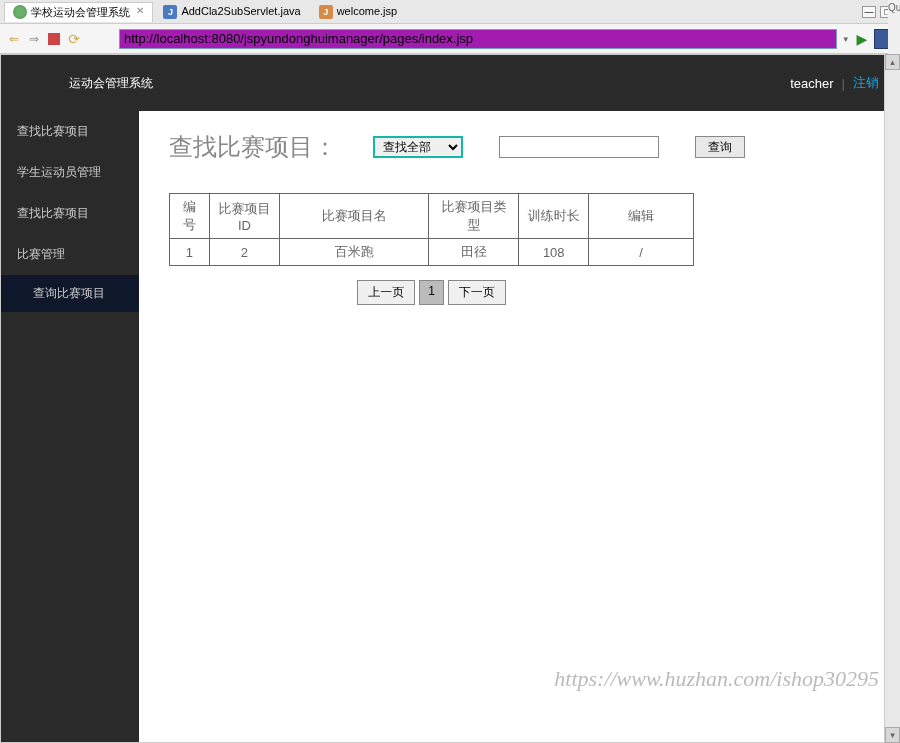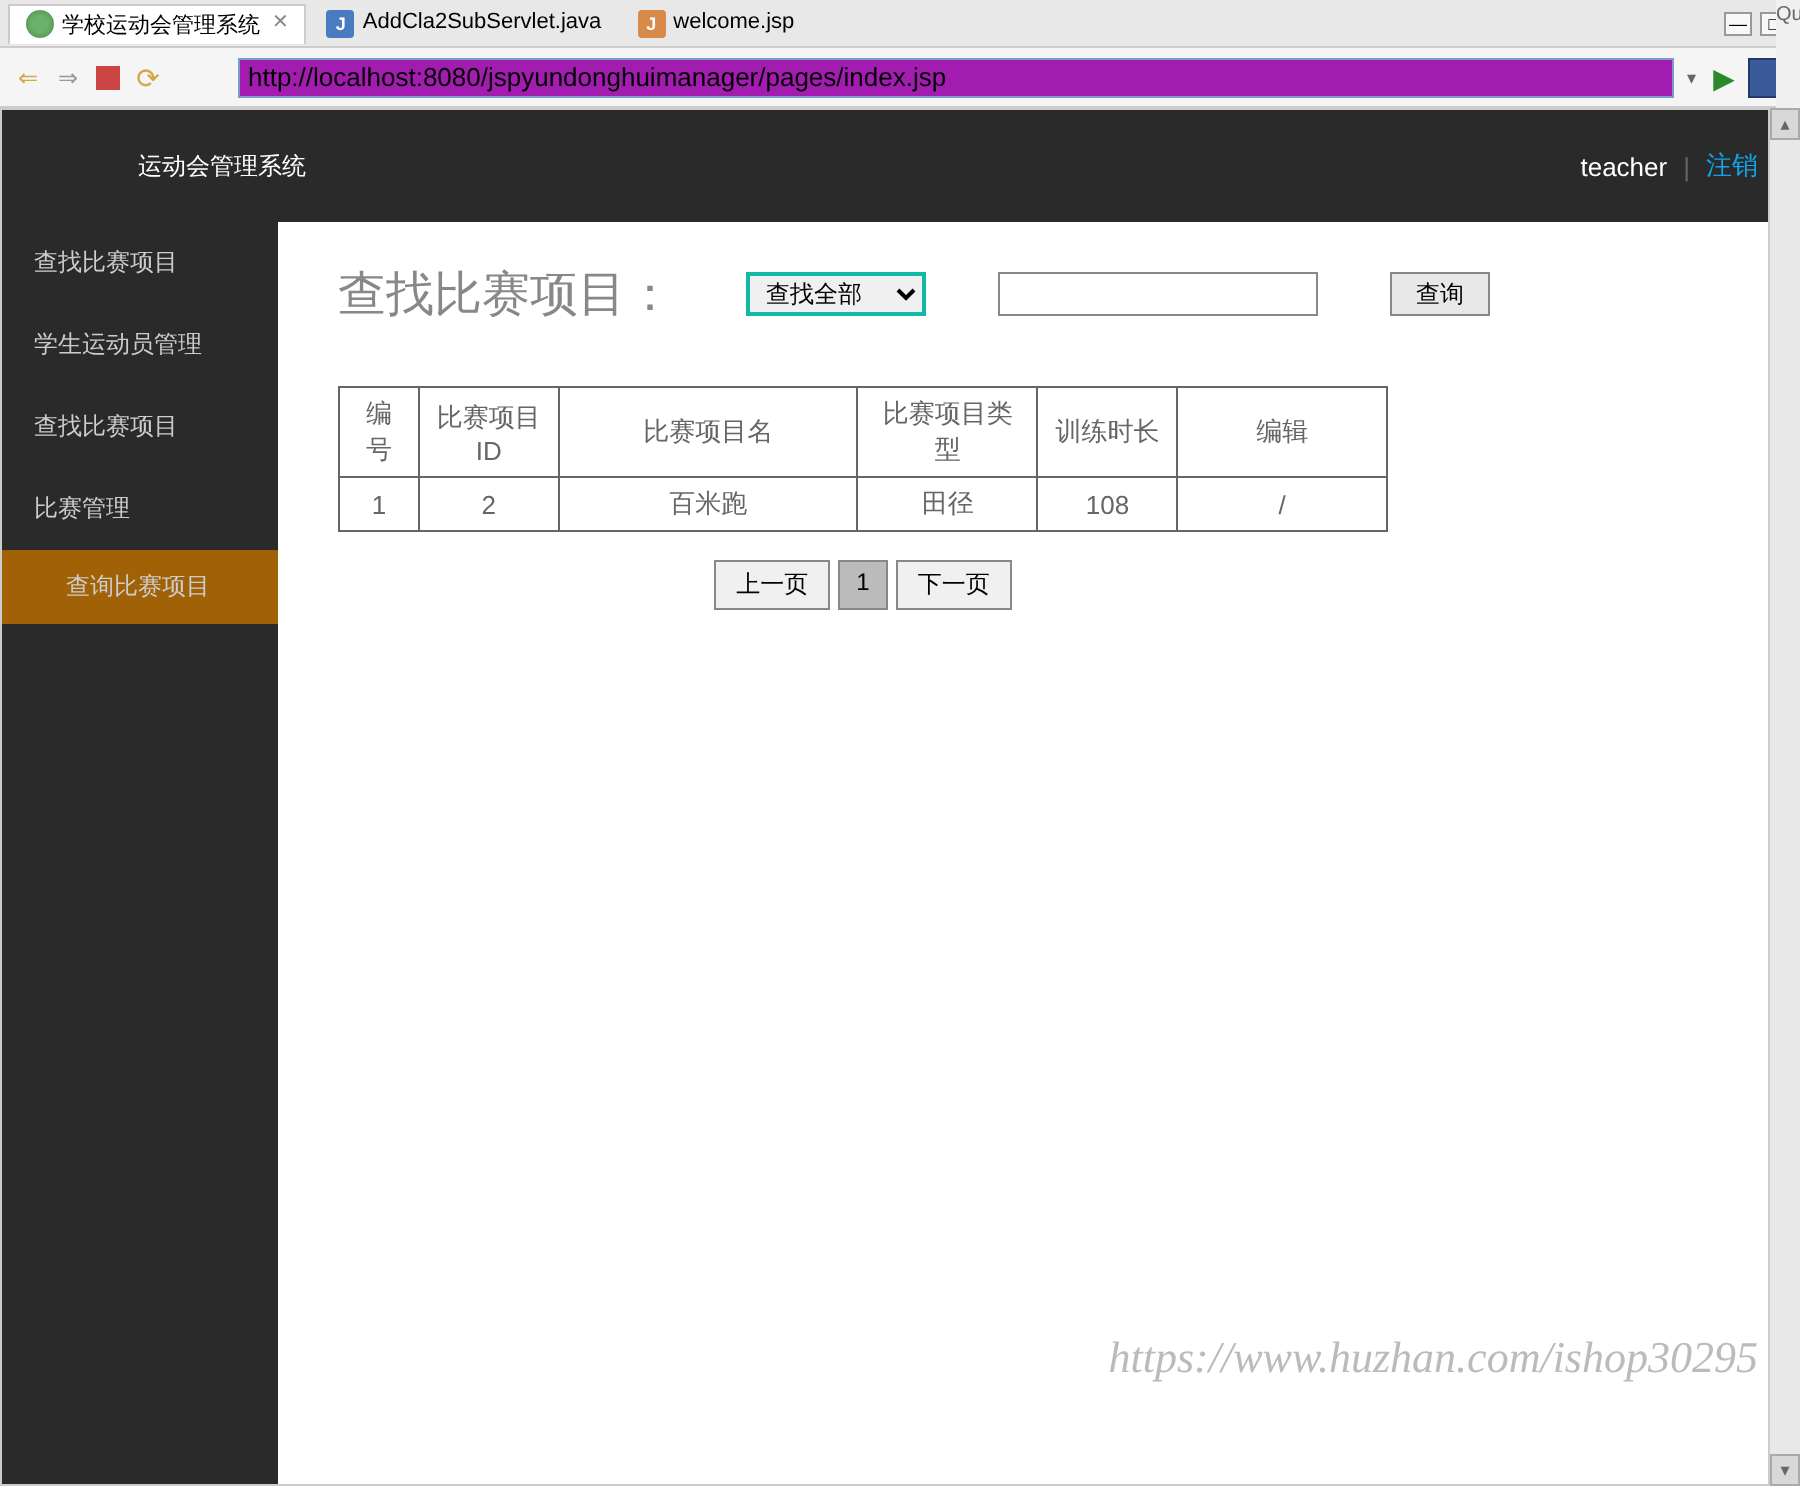--- a/index.html
+++ b/index.html
@@ -32,21 +32,21 @@
     .header { height: 56px; background: #2a2a2a; display: flex; align-items: center; padding: 0 20px; color: #fff; }
     .logo { font-size: 12px; font-weight: normal; margin-left: 48px; }
     .header-right { margin-left: auto; display: flex; align-items: center; gap: 8px; font-size: 13px; }
     .divider { color: #666; }
     .logout-link { color: #0ea5e9; cursor: pointer; }
     
     .content-area { display: flex; flex: 1; overflow: hidden; }
     
     .sidebar { width: 138px; background: #2a2a2a; color: #ccc; }
     .sidebar-item { padding: 12px 16px; font-size: 12px; cursor: pointer; }
-    .sidebar-subitem { padding: 10px 10px 10px 32px; font-size: 12px; background: #a16207; cursor: pointer; }
+    .sidebar-subitem { padding: 10px 10px 10px 32px; font-size: 12px; background: #0f172a; cursor: pointer; }
     
     .main-content { flex: 1; background: #fff; padding: 20px 30px; position: relative; }
     
     .search-row { display: flex; align-items: center; gap: 36px; margin-bottom: 30px; }
     .search-title { font-size: 24px; color: #888; font-weight: normal; }
     .search-select { height: 22px; border: 2px solid #14b8a6; font-size: 12px; padding: 0 4px; min-width: 90px; background: #f0f0f0; }
     .search-input { height: 22px; width: 160px; border: 1px solid #888; padding: 0 4px; }
     .search-btn { height: 22px; padding: 0 12px; border: 1px solid #888; background: #e8e8e8; font-size: 12px; cursor: pointer; }
     
     .data-table { border-collapse: collapse; width: 525px; }

